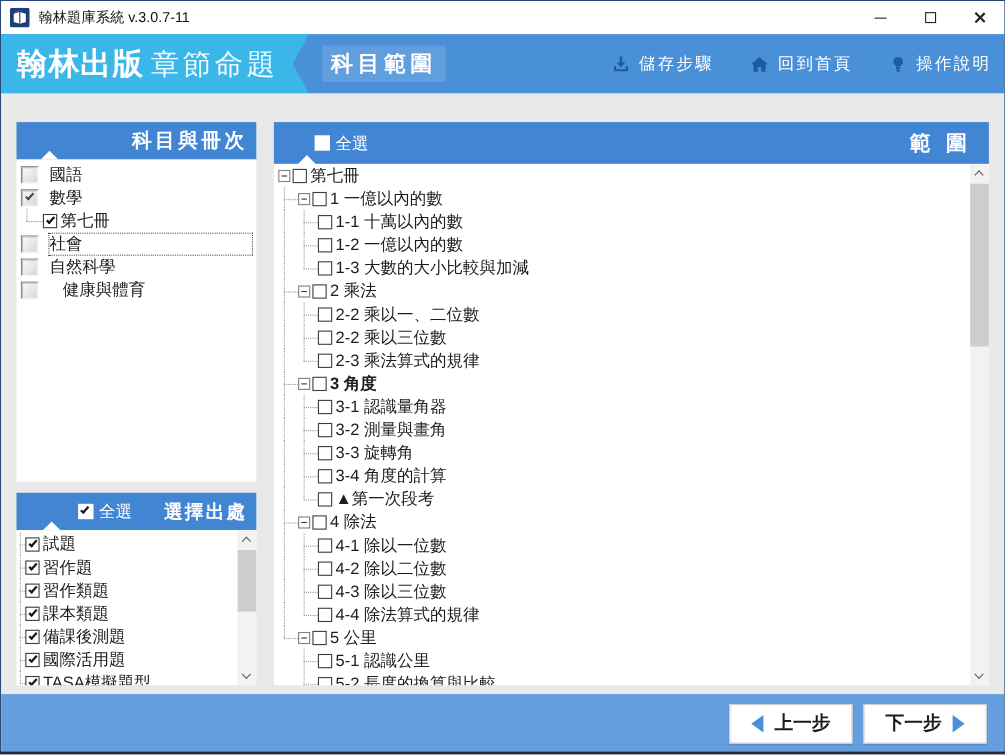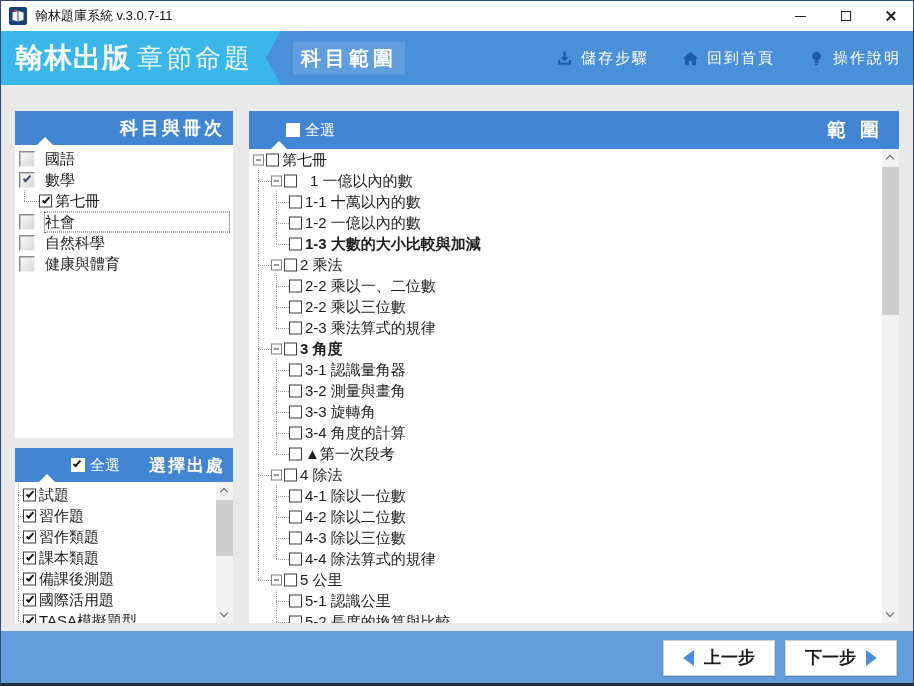--- a/index.html
+++ b/index.html
@@ -194,21 +194,21 @@
           <div class="tree-row" style="height: 21px;">
             <span class="cb cb3d" style="left: 4px;"></span>
             <span class="tlabel focused" style="left: 30px; right: 4px;">社會</span>
           </div>
           <div class="tree-row" style="height: 21px;">
             <span class="cb cb3d" style="left: 4px;"></span>
             <span class="tlabel" style="left: 30px;">自然科學</span>
           </div>
           <div class="tree-row" style="height: 21px;">
             <span class="cb cb3d" style="left: 4px;"></span>
-            <span class="tlabel" style="left: 30px;">健康與體育</span>
+            <span class="tlabel" style="left: 42px;">健康與體育</span>
           </div>
         </div>
     </div>
 
     <div class="panel sources-panel">
       <div class="panel-header">
         <span class="selall-group">
           <span class="selall-box" id="sources-selall-box">
               <span class="check" style="left: 2px; top: 3px;"></span>
             </span>
@@ -302,37 +302,37 @@
             <div class="tree-row" style="height: 21px;">
               <span class="expandbox" style="left: 4px;"></span>
               <span class="cb cbflat" style="left: 17px;"></span>
               <span class="tlabel" style="left: 33px;">第七冊</span>
             </div>
             <div class="tree-row" style="height: 21px;">
               <span class="vguide" style="left: 9px; top: 0px; bottom: 0px;"></span>
               <span class="hguide" style="left: 9px; width: 13px;"></span>
               <span class="expandbox" style="left: 22px;"></span>
               <span class="cb cbflat" style="left: 35px;"></span>
-              <span class="tlabel" style="left: 61px;">1 一億以內的數</span>
+              <span class="tlabel" style="left: 51px;">1 一億以內的數</span>
             </div>
             <div class="tree-row" style="height: 21px;">
               <span class="vguide" style="left: 9px; top: 0px; bottom: 0px;"></span>
               <span class="vguide" style="left: 27px; top: 0px; bottom: 0px;"></span>
               <span class="hguide" style="left: 27px; width: 13px;"></span>
               <span class="cb cbflat" style="left: 40px;"></span>
               <span class="tlabel" style="left: 56px;">1-1 十萬以內的數</span>
             </div>
             <div class="tree-row" style="height: 21px;">
               <span class="vguide" style="left: 9px; top: 0px; bottom: 0px;"></span>
               <span class="vguide" style="left: 27px; top: 0px; bottom: 0px;"></span>
               <span class="hguide" style="left: 27px; width: 13px;"></span>
               <span class="cb cbflat" style="left: 40px;"></span>
               <span class="tlabel" style="left: 56px;">1-2 一億以內的數</span>
             </div>
-            <div class="tree-row" style="height: 21px; font-weight: bold;">
+            <div class="tree-row" style="height: 21px;">
               <span class="vguide" style="left: 9px; top: 0px; bottom: 0px;"></span>
               <span class="vguide" style="left: 27px; top: 0px; height: 10.5px;"></span>
               <span class="hguide" style="left: 27px; width: 13px;"></span>
               <span class="cb cbflat" style="left: 40px;"></span>
               <span class="tlabel" style="left: 56px;">1-3 大數的大小比較與加減</span>
             </div>
             <div class="tree-row" style="height: 21px;">
               <span class="vguide" style="left: 9px; top: 0px; bottom: 0px;"></span>
               <span class="hguide" style="left: 9px; width: 13px;"></span>
               <span class="expandbox" style="left: 22px;"></span>

